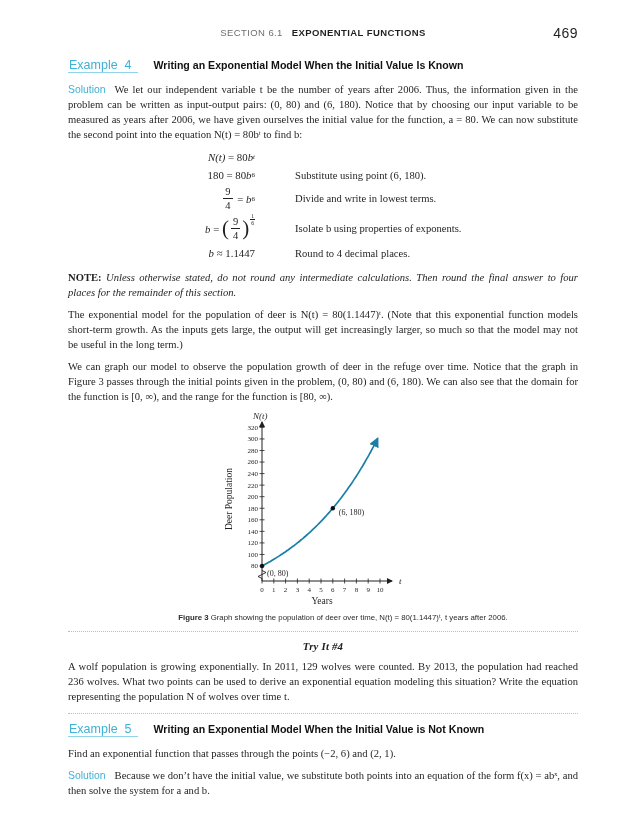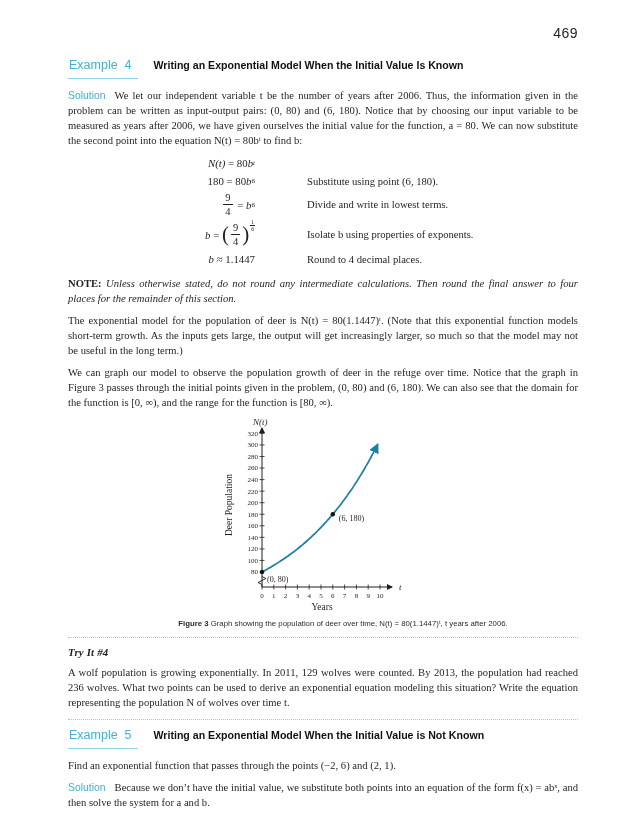--- a/index.html
+++ b/index.html
@@ -9,34 +9,34 @@
   .runhead{position:absolute;top:27px;left:68px;right:52px;height:16px;
            font-family:"Liberation Sans","DejaVu Sans",sans-serif;font-size:9.5px;letter-spacing:.4px;}
   .runhead .center{display:block;text-align:center;}
   .runhead .sec{color:#6d6e71;font-weight:400;}
   .runhead .ttl{color:#231f20;font-weight:bold;margin-left:6px;}
   .runhead .pageno{position:absolute;right:0;top:-2px;font-size:14px;color:#231f20;letter-spacing:.5px;}
   .content{position:absolute;top:54px;left:68px;width:510px;}
   
   .exhead{display:flex;align-items:baseline;margin:4px 0 9px 0;}
   .exlabel{font-family:"Liberation Sans","DejaVu Sans",sans-serif;font-size:12.5px;color:#3eb1d4;
-           border-bottom:1.2px solid #8ed4ea;padding:0 6px 6px 1px;white-space:pre;}
+           border-bottom:1.2px solid #8ed4ea;padding:0 6px 0 1px;white-space:pre;}
   .extitle{font-family:"Liberation Sans","DejaVu Sans",sans-serif;font-size:10.6px;font-weight:bold;
            color:#111;margin-left:16px;}
   p{margin:0 0 7px 0;font-size:10.6px;line-height:15px;text-align:justify;}
   .sol-label{font-family:"Liberation Sans","DejaVu Sans",sans-serif;color:#3eb1d4;font-size:10.4px;
              margin-right:9px;}
   .note-label{font-weight:bold;}
   .note-text{font-style:italic;}
   
   .eqblock{margin:4px 0 9px 0;}
   .eqrow{display:flex;align-items:center;min-height:16px;margin:2px 0;}
   .eqmath{width:187px;display:flex;justify-content:flex-end;align-items:center;
           font-size:10.8px;white-space:pre;}
-  .eqcomment{margin-left:52px;font-size:10.6px;}
+  .eqcomment{margin-left:40px;font-size:10.6px;}
   .mi{font-style:italic;}
   .sup{font-size:7px;vertical-align:6px;line-height:0;}
   .sup.mi{font-style:italic;}
   .frac{display:inline-flex;flex-direction:column;align-items:center;line-height:1.05;
         font-size:10.5px;vertical-align:middle;margin:0 2px;}
   .frac .num{border-bottom:.8px solid #1f1f1f;padding:0 2px .5px 2px;}
   .frac .den{padding-top:.5px;}
   .paren{font-size:21px;font-weight:300;line-height:0;transform:translateY(-1px);}
   .supfrac{display:inline-flex;flex-direction:column;align-items:center;font-size:5.6px;
            line-height:1.15;transform:translateY(-9px);margin-left:1px;}
@@ -50,28 +50,32 @@
   
   .ticklabel{font-size:7px;font-family:"Liberation Serif","DejaVu Serif",serif;fill:#231f20;}
   .axlabel{font-size:9.5px;font-family:"Liberation Serif","DejaVu Serif",serif;fill:#231f20;}
   .axvar{font-size:9px;font-style:italic;font-family:"Liberation Serif","DejaVu Serif",serif;fill:#231f20;}
   .ptlabel{font-size:8px;font-family:"Liberation Serif","DejaVu Serif",serif;fill:#231f20;}
   .tick{stroke:#231f20;stroke-width:.8;}
   .axis{stroke:#231f20;stroke-width:1;fill:none;}
   .curve{fill:none;stroke-width:1.7;}
   
   .divider{border:0;border-top:1.3px dotted #bdbdbd;margin:9px 0 8px 0;}
-  .tryit-label{font-style:italic;font-weight:bold;font-size:10.8px;margin:2px 0 7px 0;letter-spacing:.2px;}
+  .tryit-label{font-style:italic;font-weight:bold;font-size:10.8px;margin:2px 0 7px 0;letter-spacing:.2px;text-align:center;}
 </style>
 </head>
 <body>
 
 <div class="page">
 
   <div class="runhead">
+    <span class="center">
+      <span class="sec">SECTION 6.1</span>
+      <span class="ttl">EXPONENTIAL FUNCTIONS</span>
+    </span>
     <span class="pageno">469</span>
   </div>
 
   <div class="content">
 
     <div class="exhead">
       <span class="exlabel">Example  4</span>
       <span class="extitle">Writing an Exponential Model When the Initial Value Is Known</span>
     </div>
 

